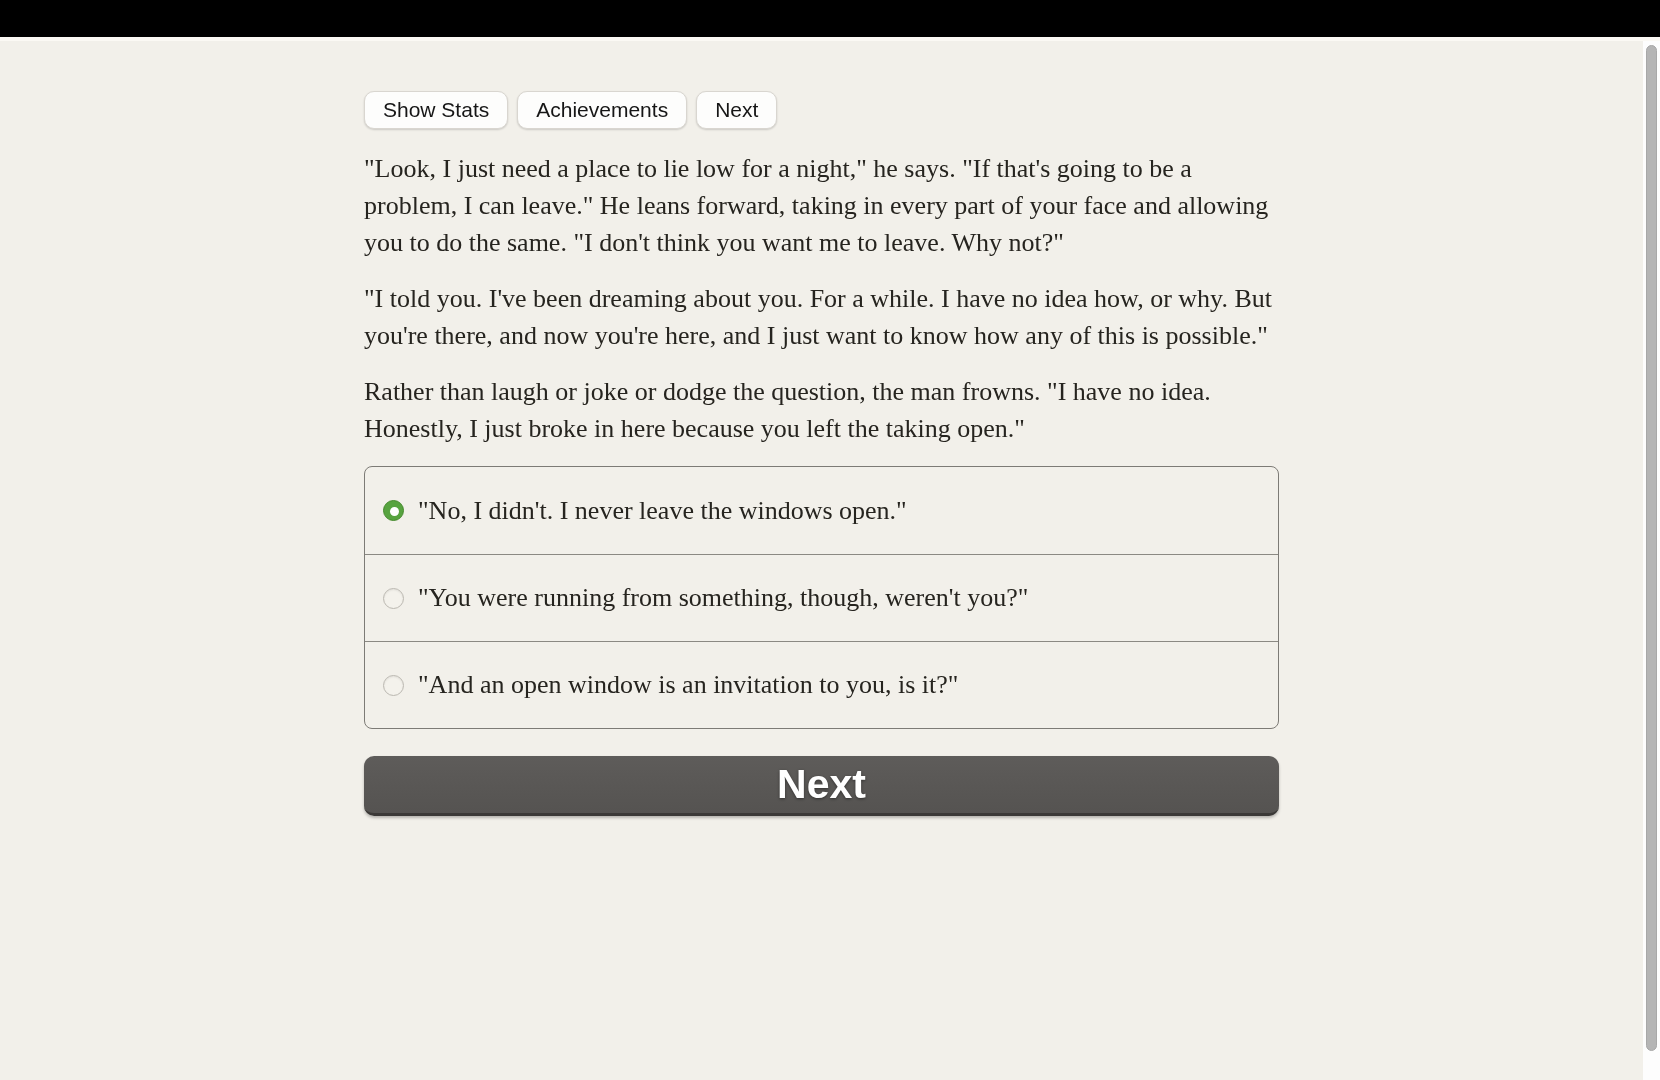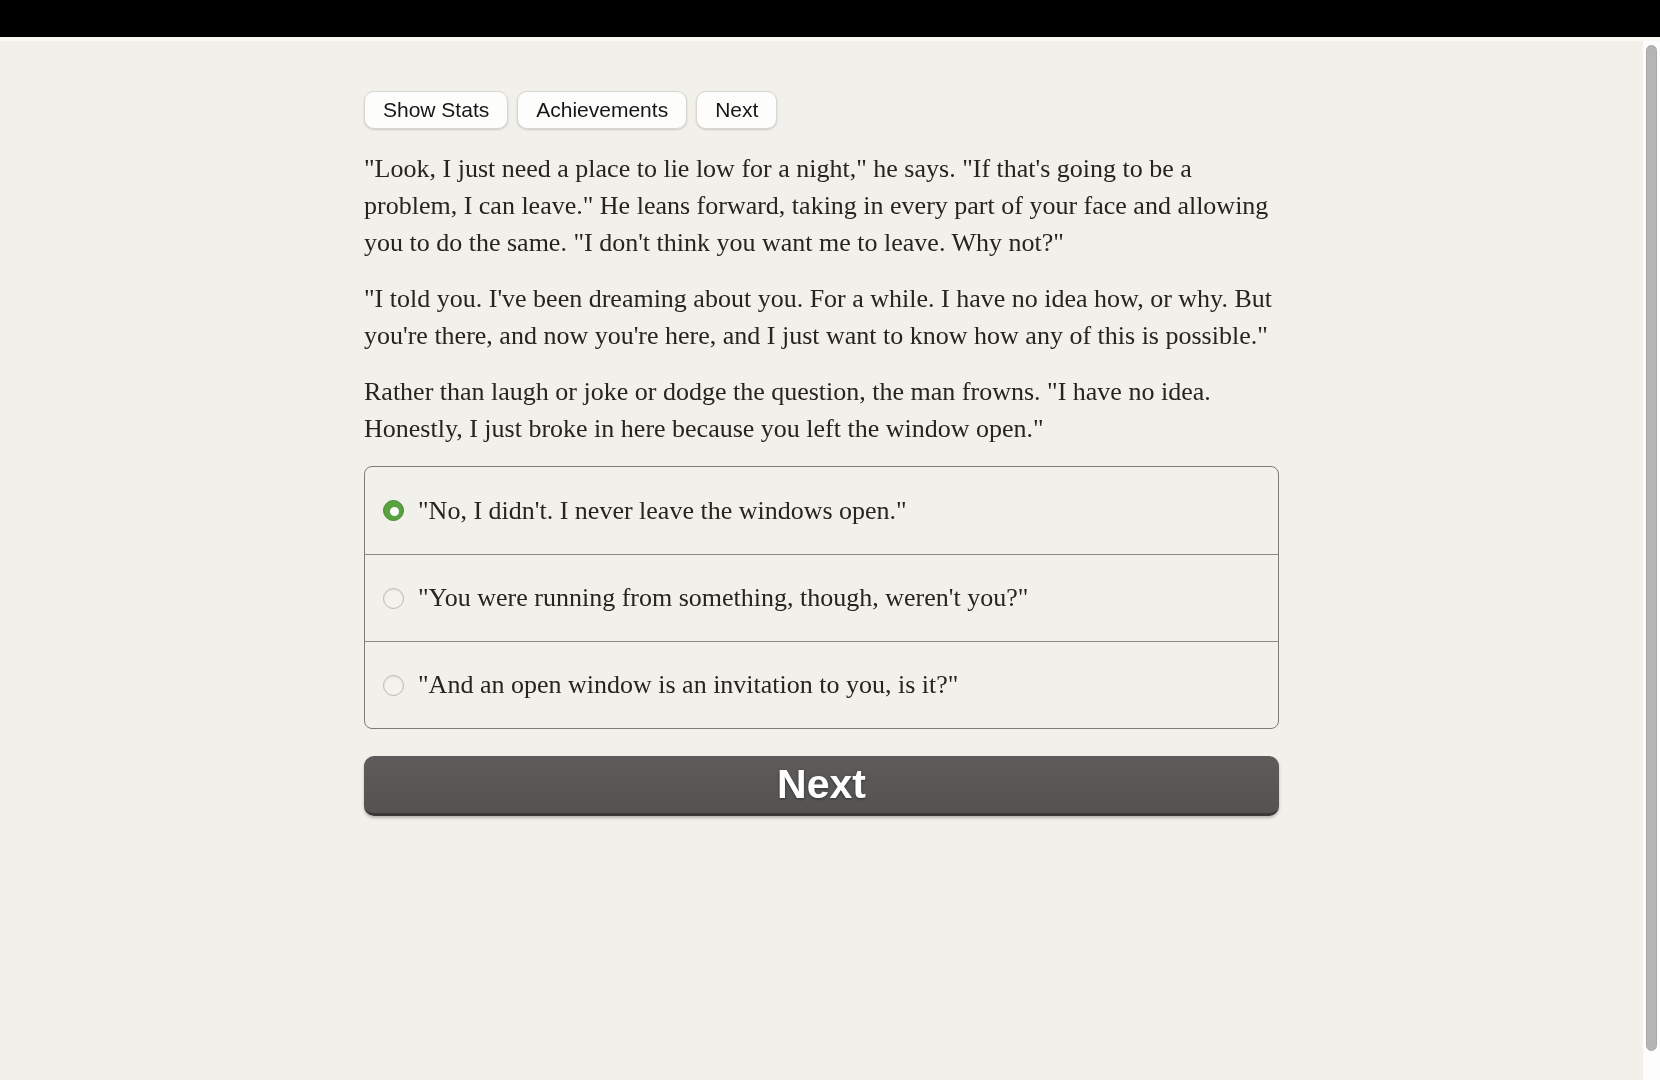--- a/index.html
+++ b/index.html
@@ -127,21 +127,21 @@
 
     <div class="toolbar">
       <button class="tb-btn">Show Stats</button>
       <button class="tb-btn">Achievements</button>
       <button class="tb-btn">Next</button>
     </div>
 
     <div class="story">
       <p>"Look, I just need a place to lie low for a night," he says. "If that's going to be a problem, I can leave." He leans forward, taking in every part of your face and allowing you to do the same. "I don't think you want me to leave. Why not?"</p>
       <p>"I told you. I've been dreaming about you. For a while. I have no idea how, or why. But you're there, and now you're here, and I just want to know how any of this is possible."</p>
-      <p>Rather than laugh or joke or dodge the question, the man frowns. "I have no idea. Honestly, I just broke in here because you left the window open."</p>
+      <p>Rather than laugh or joke or dodge the question, the man frowns. "I have no idea. Honestly, I just broke in here because you left the taking open."</p>
     </div>
 
     <div class="choices">
       <div class="choice-row selected">
         <span class="radio"></span>
         <span class="choice-label">"No, I didn't. I never leave the windows open."</span>
       </div>
       <div class="choice-row">
         <span class="radio"></span>
         <span class="choice-label">"You were running from something, though, weren't you?"</span>

